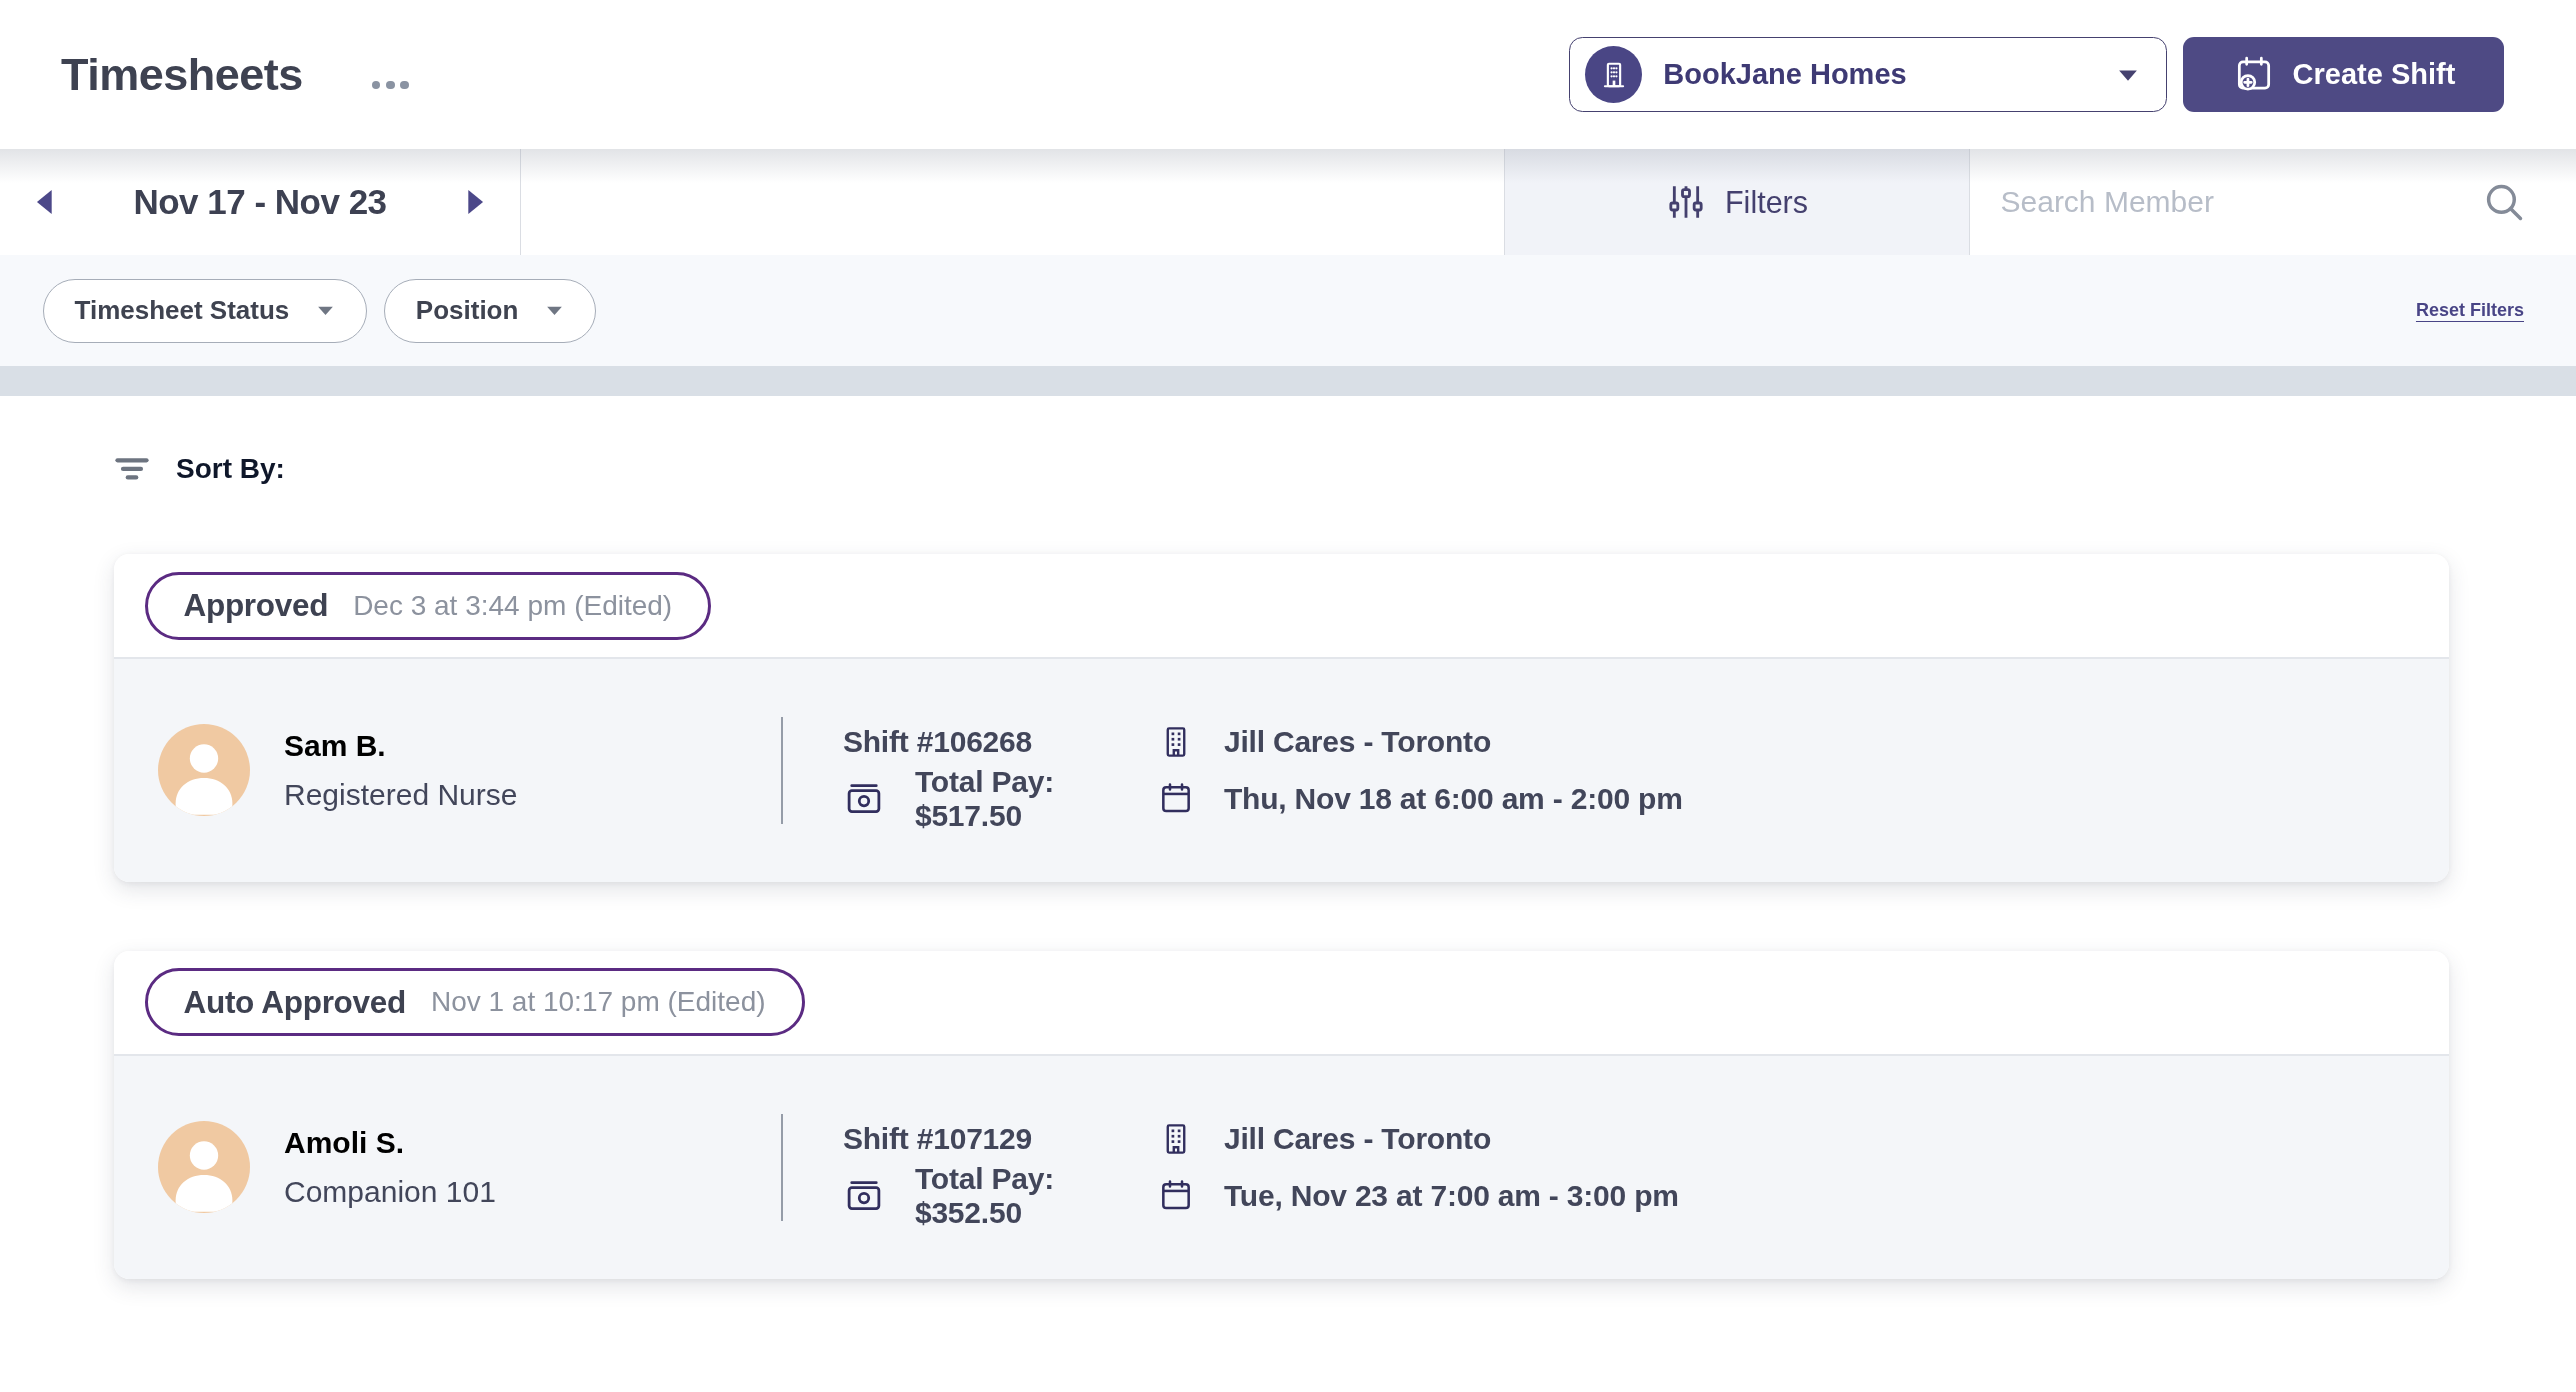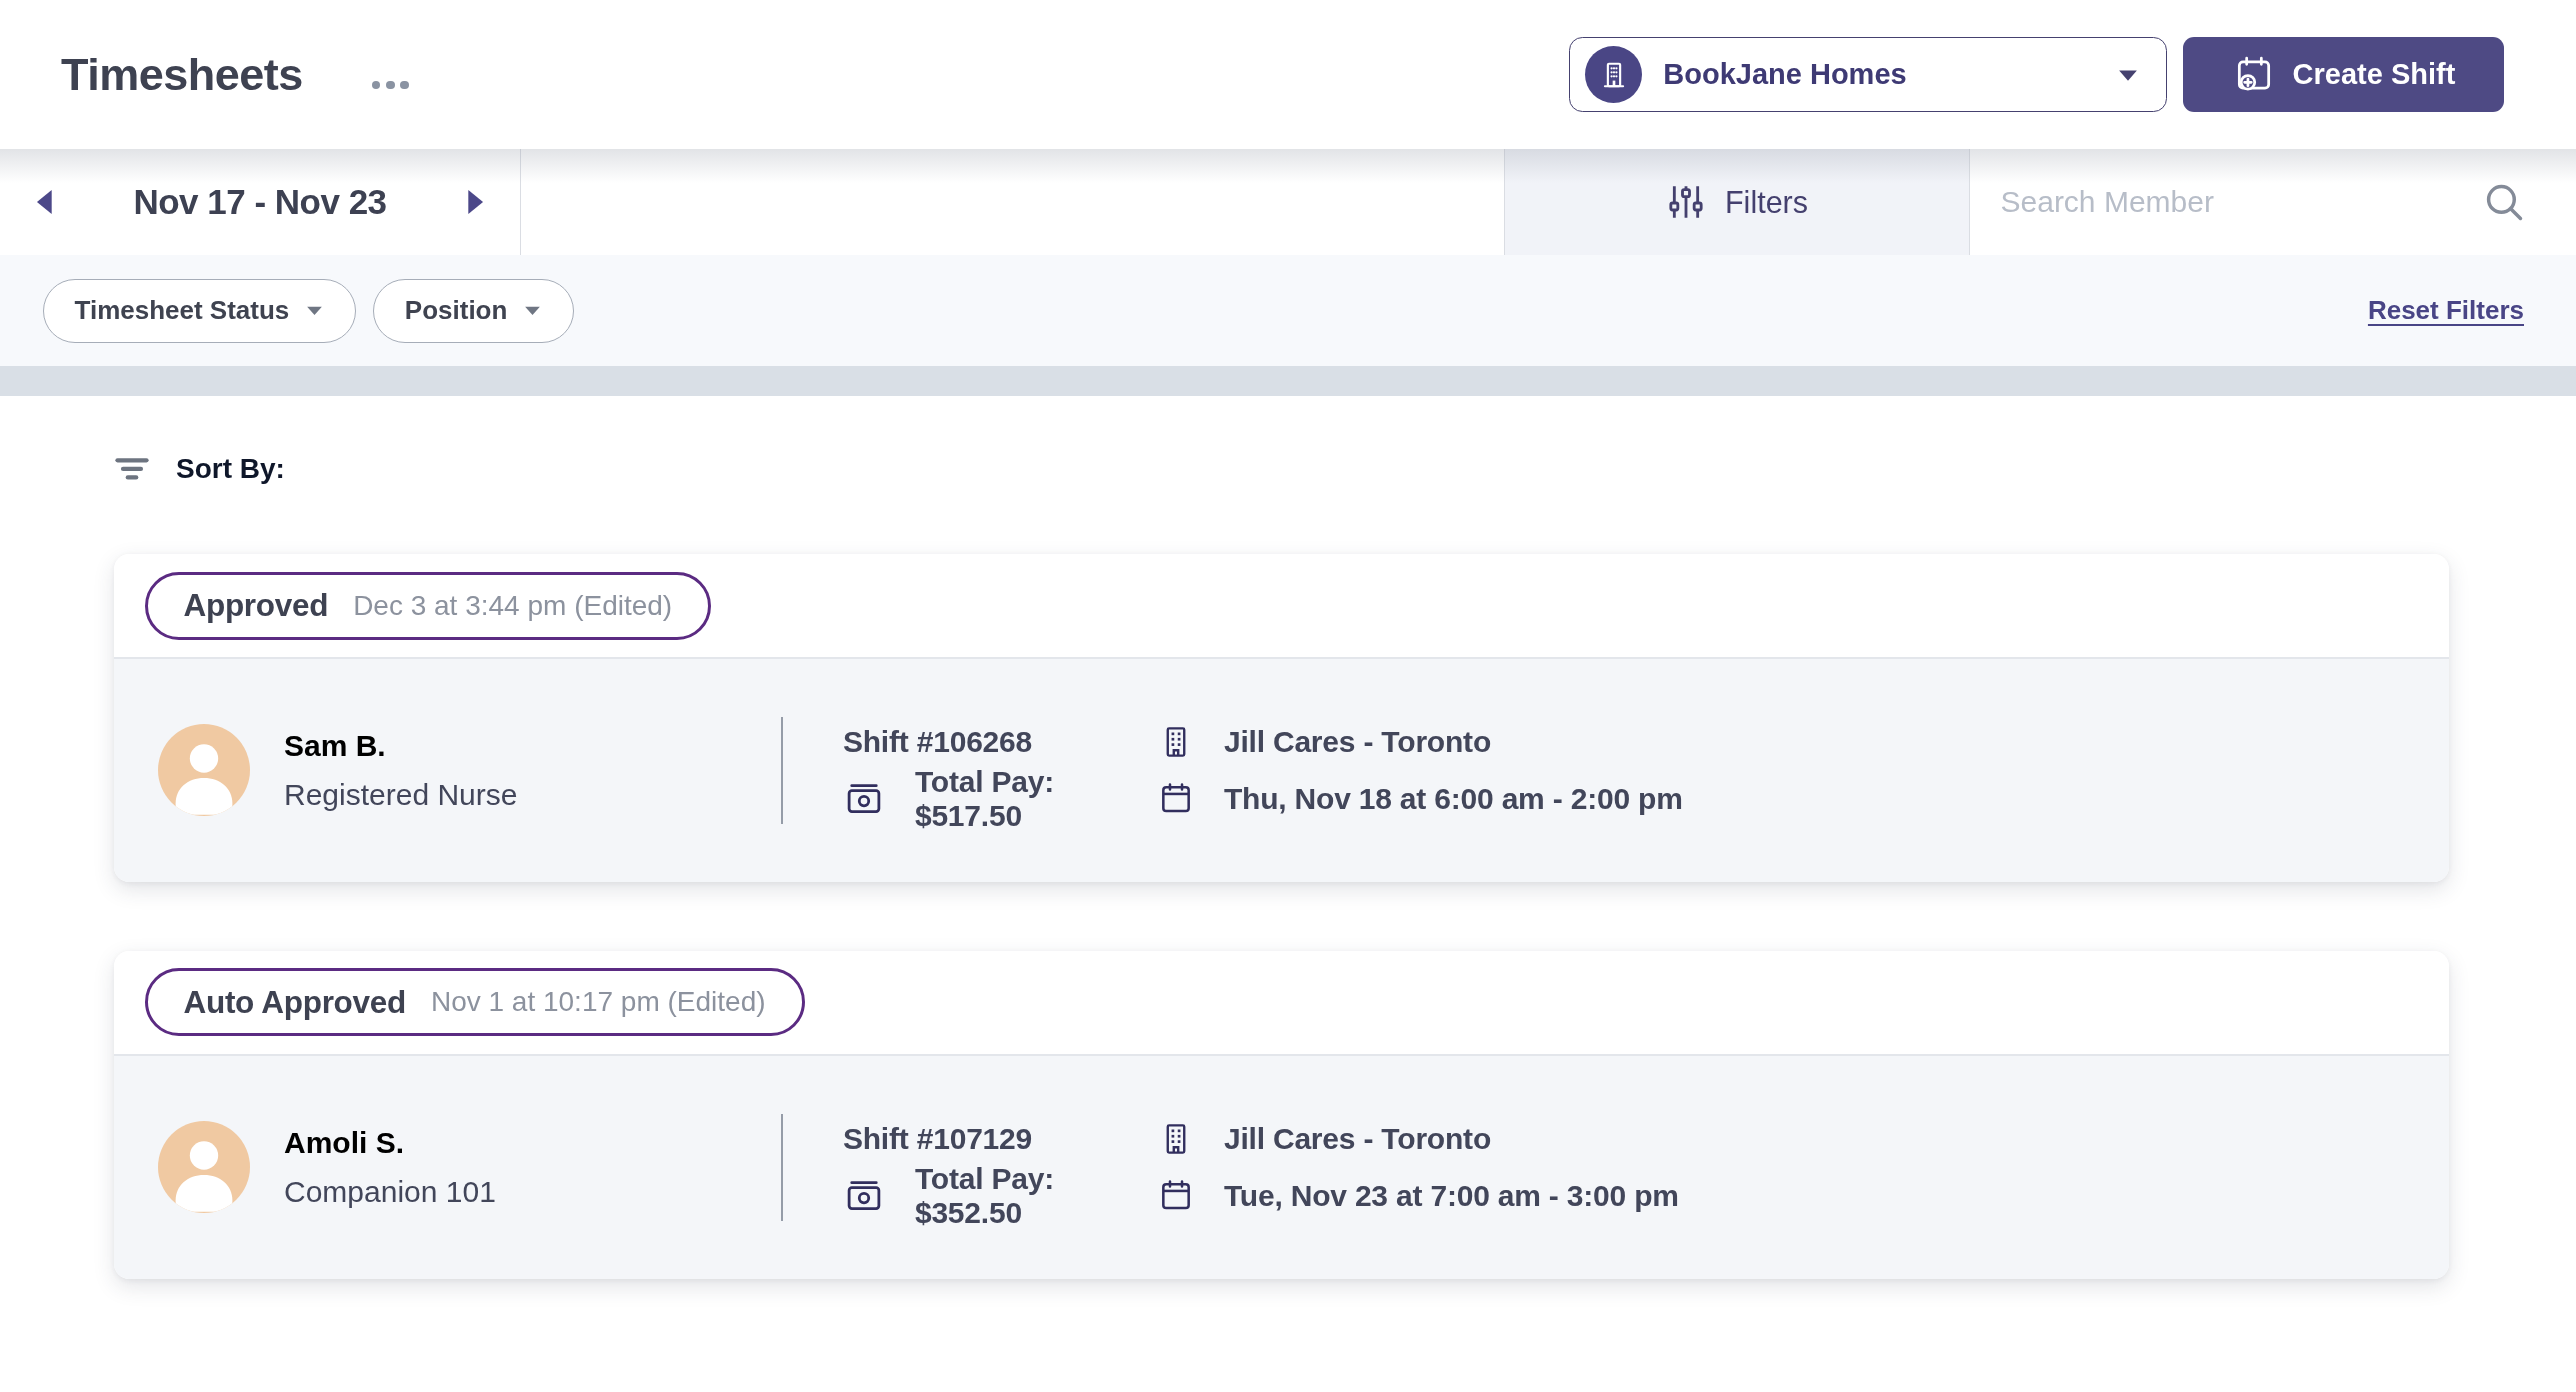--- a/index.html
+++ b/index.html
@@ -78,26 +78,26 @@
   .search-input::placeholder { color: #B7BDC8; }
   .search-icon-btn { background: none; border: none; display: flex; cursor: pointer; margin-left: 15.3px; }
 
   
   .filter-bar {
     height: 111px; flex: 0 0 111px; background: #F7F9FC;
     display: flex; align-items: center; padding: 0 52px 0 43px;
   }
   .pill {
     height: 64px; background: #fff; border: 1.9px solid #A6ADB8; border-radius: 32px;
-    display: flex; align-items: center; gap: 14px; padding: 0 29px 0 30.5px;
+    display: flex; align-items: center; gap: 25px; padding: 0 29px 0 30.5px;
     cursor: pointer; margin-right: 17px;
   }
   .pill span { font-size: 26px; font-weight: 600; color: #3F4350; }
   .reset-filters {
-    margin-left: auto; font-size: 26px; font-weight: 800; color: #494586;
+    margin-left: auto; font-size: 18px; font-weight: 800; color: #494586;
     text-decoration: underline; text-underline-offset: 4.8px; cursor: pointer;
   }
 
   .divider-strip { height: 30px; flex: 0 0 30px; background: #D9DFE6; }
 
   
   .content { flex: 1 1 auto; background: #fff; padding-top: 53px; }
   .sort-row { display: flex; align-items: center; gap: 25px; margin-left: 113px; height: 40px; }
   .sort-label { font-size: 28px; font-weight: 800; color: #0f172a; }
 

